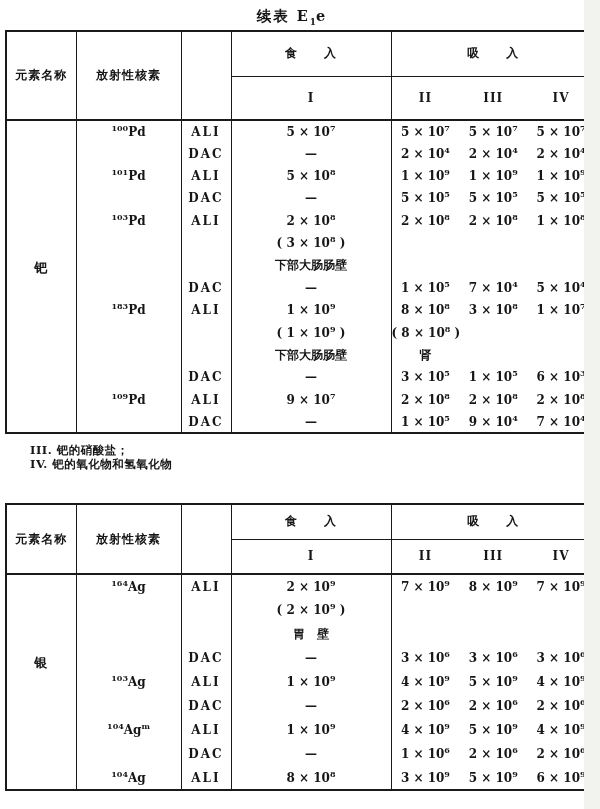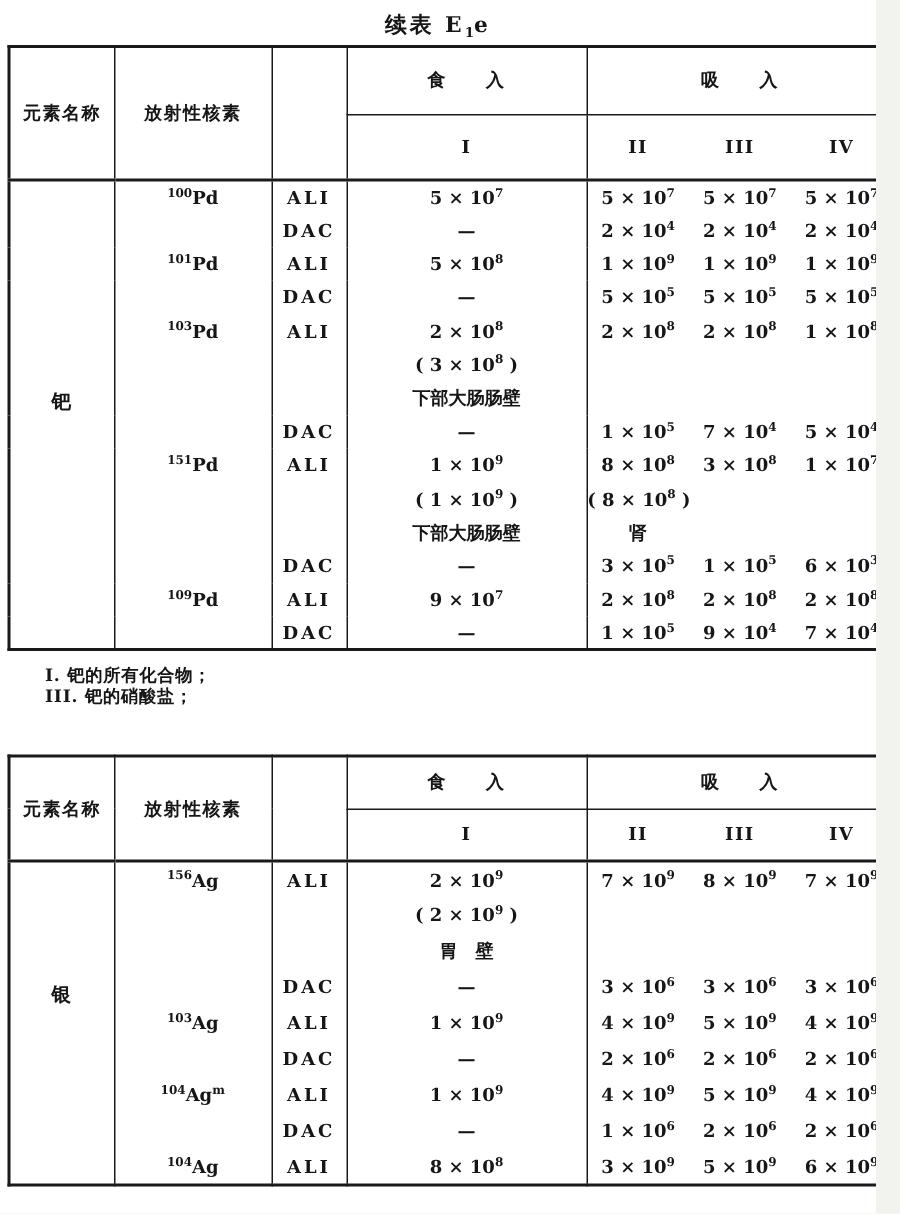--- a/index.html
+++ b/index.html
@@ -166,21 +166,21 @@
           <td class="bdr ing">—</td>
           <td class="inh">
             <div class="g3">
               <span>1 × 10<sup>5</sup></span>
               <span>7 × 10<sup>4</sup></span>
               <span>5 × 10<sup>4</sup></span>
             </div>
           </td>
         </tr>
         <tr>
-          <td class="bdr nuc"><sup>151</sup>Pd</td>
+          <td class="bdr nuc"><sup>183</sup>Pd</td>
           <td class="bdr typ">ALI</td>
           <td class="bdr ing">1 × 10<sup>9</sup></td>
           <td class="inh">
             <div class="g3">
               <span>8 × 10<sup>8</sup></span>
               <span>3 × 10<sup>8</sup></span>
               <span>1 × 10<sup>7</sup></span>
             </div>
           </td>
         </tr>
@@ -240,22 +240,22 @@
             <div class="g3">
               <span>1 × 10<sup>5</sup></span>
               <span>9 × 10<sup>4</sup></span>
               <span>7 × 10<sup>4</sup></span>
             </div>
           </td>
         </tr>
       </tbody>
     </table>
   <div class="footnotes" id="footnotes">
-      <div class="fn-line">I. 钯的所有化合物；</div>
       <div class="fn-line">III. 钯的硝酸盐；</div>
+      <div class="fn-line">IV. 钯的氧化物和氢氧化物</div>
     </div>
   <table id="table-ag">
       <colgroup>
         <col style="width:70px">
         <col style="width:105px">
         <col style="width:50px">
         <col style="width:160px">
         <col style="width:205px">
       </colgroup>
       <thead>
@@ -273,21 +273,21 @@
               <span>II</span>
               <span>III</span>
               <span>IV</span>
             </div>
           </td>
         </tr>
       </thead>
       <tbody>
         <tr>
           <td class="bdr el" rowspan="9">银</td>
-          <td class="bdr nuc"><sup>156</sup>Ag</td>
+          <td class="bdr nuc"><sup>164</sup>Ag</td>
           <td class="bdr typ">ALI</td>
           <td class="bdr ing">2 × 10<sup>9</sup></td>
           <td class="inh">
             <div class="g3">
               <span>7 × 10<sup>9</sup></span>
               <span>8 × 10<sup>9</sup></span>
               <span>7 × 10<sup>9</sup></span>
             </div>
           </td>
         </tr>

